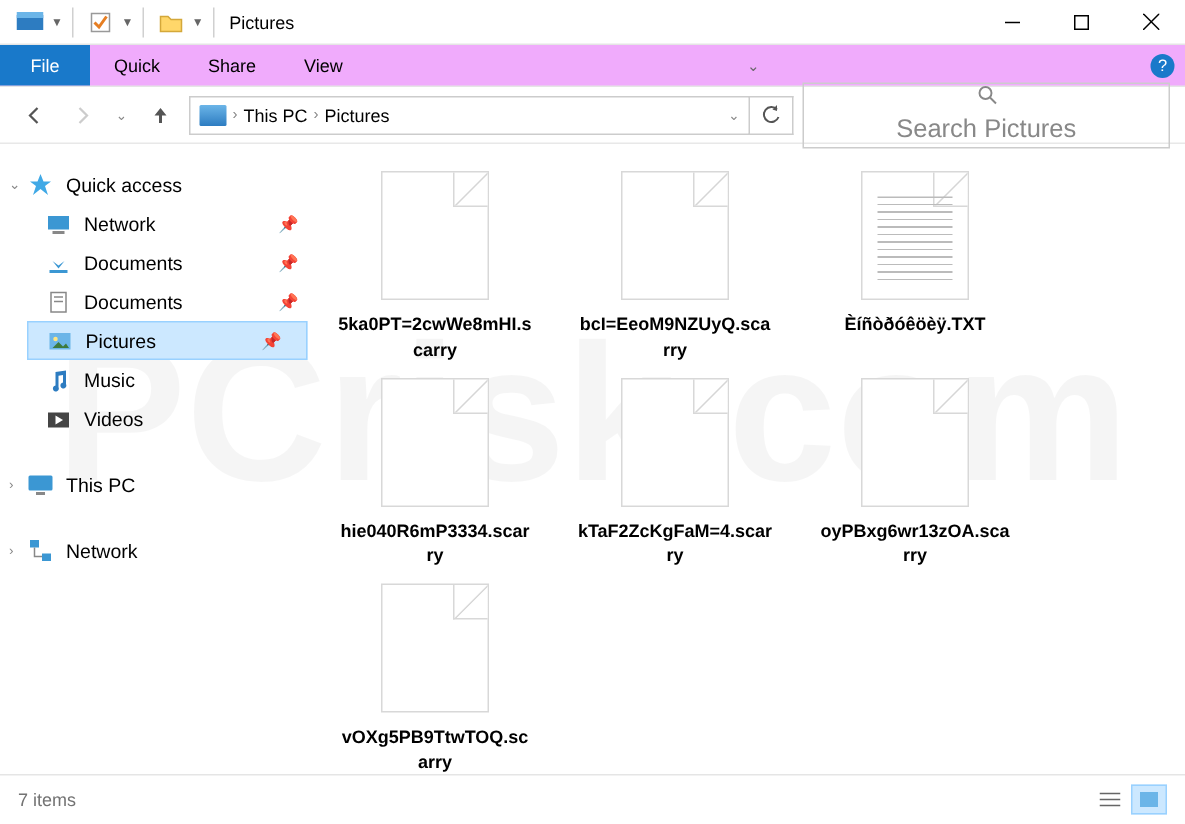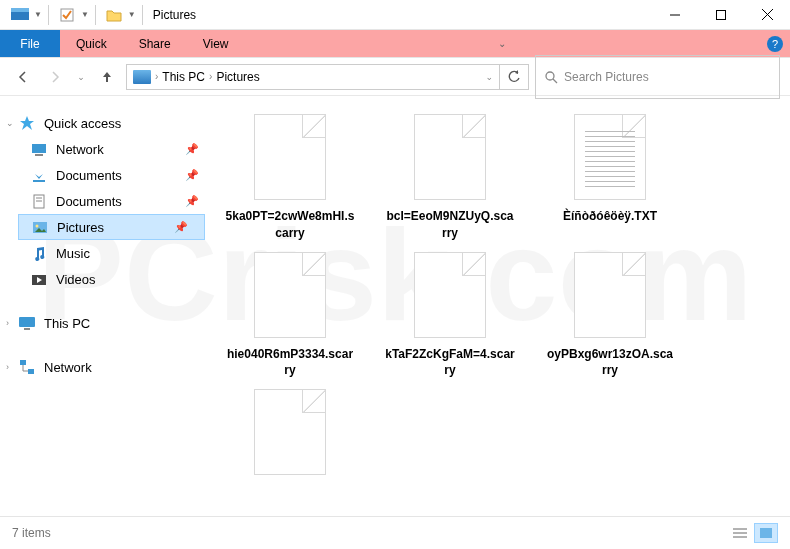--- a/index.html
+++ b/index.html
@@ -8,35 +8,35 @@
 
 .titlebar { height: 30px; background: #fff; display: flex; align-items: center; border-bottom: 1px solid #e5e5e5; }
 .titlebar-left { display: flex; align-items: center; gap: 2px; padding-left: 8px; }
 .qat-btn { width: 24px; height: 22px; display: flex; align-items: center; justify-content: center; }
 .titlebar-sep { width: 1px; height: 20px; background: #d0d0d0; margin: 0 4px; }
 .title-text { font-size: 12px; color: #000; margin-left: 4px; }
 .win-controls { margin-left: auto; display: flex; }
 .win-btn { width: 46px; height: 30px; display: flex; align-items: center; justify-content: center; font-size: 11px; }
 
 
-.ribbon { height: 28px; background: #fca5a5; display: flex; align-items: stretch; border-bottom: 1px solid #e5e5e5; }
+.ribbon { height: 28px; background: #f0abfc; display: flex; align-items: stretch; border-bottom: 1px solid #e5e5e5; }
 .ribbon-file { background: #1979ca; color: #fff; width: 60px; display: flex; align-items: center; justify-content: center; font-size: 12px; }
 .ribbon-tab { padding: 0 16px; display: flex; align-items: center; font-size: 12px; color: #000; }
 .ribbon-help { margin-left: auto; width: 30px; display: flex; align-items: center; justify-content: center; }
 .help-circle { width: 16px; height: 16px; border-radius: 50%; background: #1979ca; color: #fff; font-size: 11px; display: flex; align-items: center; justify-content: center; }
 
 
 .navbar { height: 38px; display: flex; align-items: center; padding: 0 10px; gap: 6px; border-bottom: 1px solid #e8e8e8; }
 .nav-btn { width: 26px; height: 26px; display: flex; align-items: center; justify-content: center; color: #666; }
 .nav-btn.disabled { color: #ccc; }
 .breadcrumb { flex: 1; height: 26px; border: 1px solid #ccc; display: flex; align-items: center; padding: 0 6px; gap: 4px; font-size: 12px; }
 .breadcrumb-icon { width: 18px; height: 14px; background: linear-gradient(#6bb5e8, #2d7cc1); border-radius: 1px; }
 .bc-sep { color: #888; font-size: 10px; }
 .refresh-btn { width: 30px; display: flex; align-items: center; justify-content: center; border: 1px solid #ccc; height: 26px; border-left: none; margin-left: -7px; }
-.searchbox { width: 245px; height: 44px; border: 1px solid #ccc; display: flex; align-items: center; padding: 0 8px; gap: 6px; color: #888; font-size: 12px; }
+.searchbox { width: 245px; height: 44px; border: 1px solid #ccc; display: flex; align-items: center; padding: 0 8px; gap: 6px; color: #888; font-size: 17px; flex-direction: column; }
 
 
 .mainarea { display: flex; height: calc(549px - 30px - 28px - 38px - 26px); }
 .sidebar { width: 215px; padding: 14px 0 0 18px; }
 .sb-group { margin-bottom: 18px; }
 .sb-item { display: flex; align-items: center; height: 26px; font-size: 13px; color: #000; gap: 8px; padding-left: 12px; position: relative; }
 .sb-header { padding-left: 0; }
 .sb-item.selected { background: #cce8ff; border: 1px solid #99d1ff; margin-right: 10px; }
 .sb-pin { margin-left: auto; margin-right: 16px; color: #888; font-size: 11px; }
 .sb-caret { position: absolute; left: -12px; color: #888; font-size: 9px; }
@@ -283,20 +283,21 @@
       <div class="file-item">
         <div class="file-icon blank"></div>
         <div class="file-label">kTaF2ZcKgFaM=4.scarry</div>
       </div>
       <div class="file-item">
         <div class="file-icon blank"></div>
         <div class="file-label">oyPBxg6wr13zOA.scarry</div>
       </div>
       <div class="file-item">
         <div class="file-icon blank"></div>
+        <div class="file-label">vOXg5PB9TtwTOQ.scarry</div>
       </div>
     </div>
 </div>
 
 <div class="statusbar">
   <span>7 items</span>
   <div class="view-btns">
     <div class="view-btn">
         <svg width="14" height="12">
           <line x1="0" y1="2" x2="14" y2="2" stroke="#666"></line>

